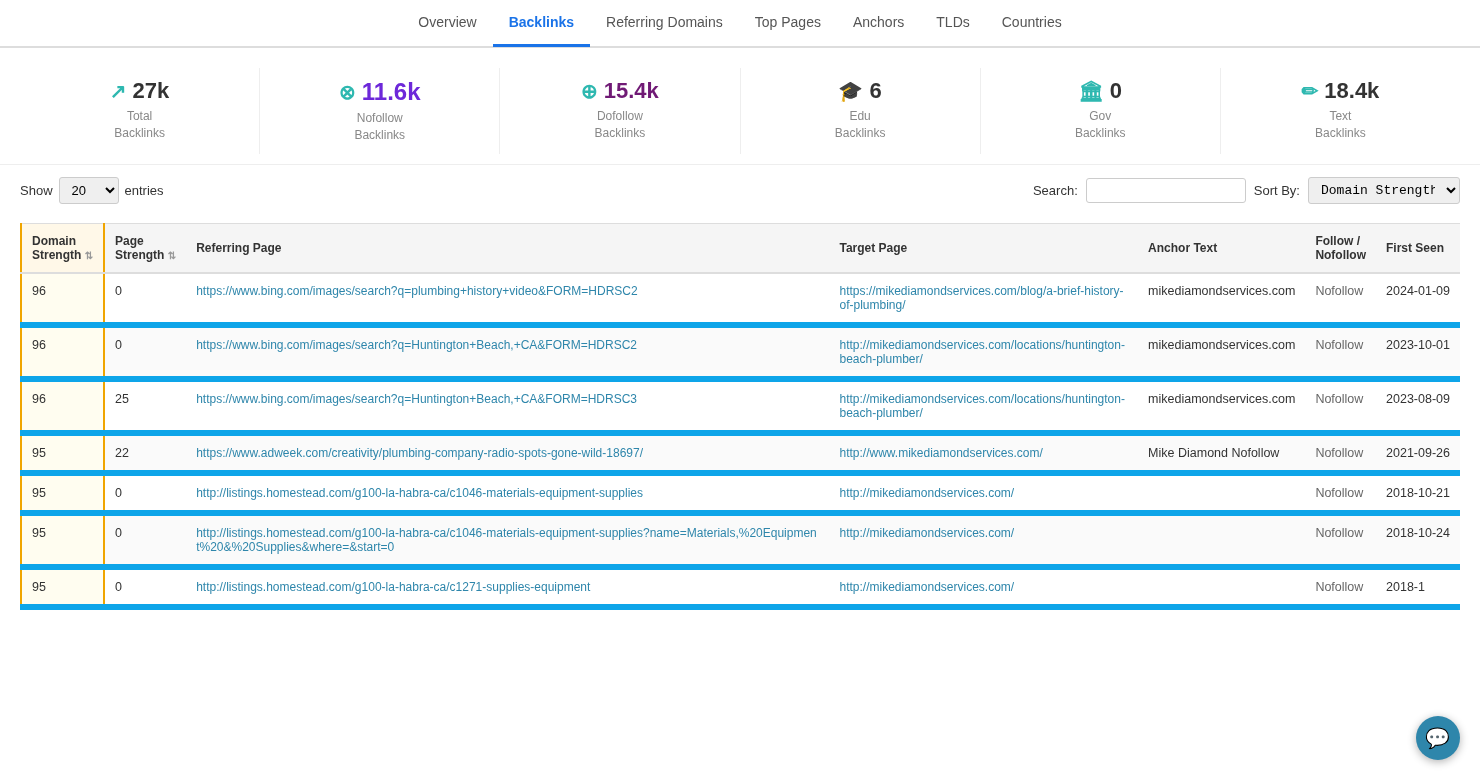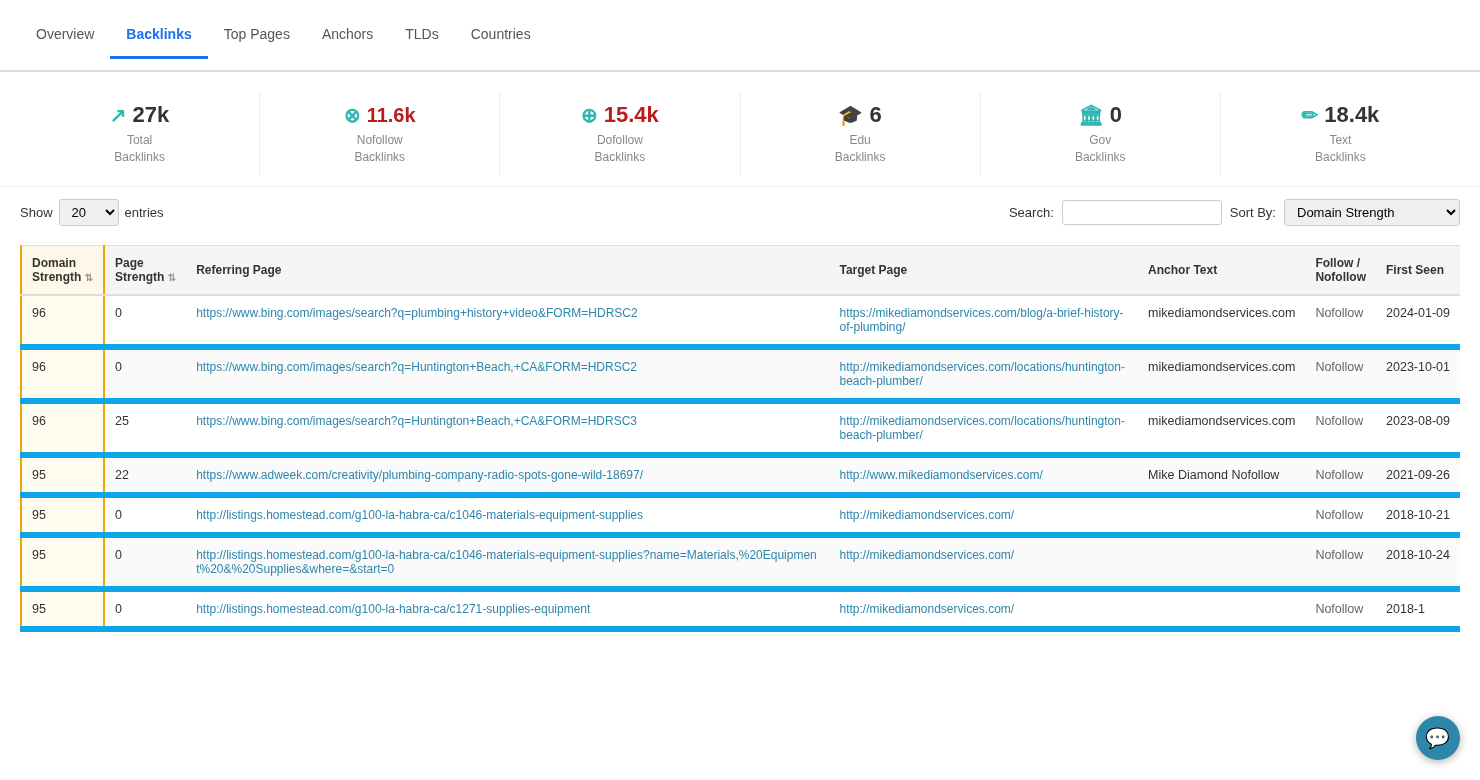--- a/index.html
+++ b/index.html
@@ -13,71 +13,72 @@
     .stat-item:last-child { border-right: none; }
     .stat-value { font-size: 22px; font-weight: bold; color: #333; display: flex; align-items: center; justify-content: center; gap: 6px; }
     .stat-label { font-size: 12px; color: #888; margin-top: 4px; line-height: 1.4; }
 
     
     .controls { display: flex; align-items: flex-end; padding: 12px 20px; justify-content: space-between; }
     .controls-left { display: flex; align-items: center; gap: 6px; }
     .controls-right { display: flex; align-items: center; gap: 8px; }
     .controls select, .controls input { border: 1px solid #ccc; border-radius: 3px; padding: 4px 8px; font-size: 13px; }
     .controls input[type="text"] { width: 160px; }
-    .sort-select { width: 176px; }
+    .sort-select { width: 152px; font-family: Liberation Mono, monospace; }
 
     
     .table-container { padding: 7px 20px; overflow-x: auto; }
     table { width: 100%; border-collapse: collapse; font-size: 12.5px; }
     thead tr { background: #f5f5f5; }
     th { padding: 10px 10px; text-align: left; font-weight: bold; font-size: 12px; color: #333; border-bottom: 2px solid #ddd; border-top: 1px solid #ddd; white-space: nowrap; }
     td { padding: 10px 10px; border-bottom: 6px solid #0ea5e9; vertical-align: top; }
     tr:nth-child(even) td { background: #fafafa; }
     tr:nth-child(odd) td { background: #fff; }
     .link { color: #2e86ab; text-decoration: none; font-size: 12px; word-break: break-all; }
     .nofollow { color: #666; }
     .date { color: #333; white-space: nowrap; }
 
     
     .chat-btn { position: fixed; bottom: 20px; right: 20px; width: 44px; height: 44px; background: #2e86ab; border-radius: 50%; display: flex; align-items: center; justify-content: center; cursor: pointer; color: white; font-size: 20px; box-shadow: 0 2px 8px rgba(0,0,0,0.3); }
   </style>
 </head>
 <body>
 
 <div>
-  <nav style="display:flex; border-bottom:2px solid #ddd; padding: 12px 20px;">
+  <nav style="display:flex; border-bottom:2px solid #ddd; padding: 0 20px; justify-content: center;">
   <a class="tab" href="#">Overview</a>
       <a class="tab active" href="#">Backlinks</a>
+      <a class="tab" href="#">Referring Domains</a>
       <a class="tab" href="#">Top Pages</a>
       <a class="tab" href="#">Anchors</a>
       <a class="tab" href="#">TLDs</a>
       <a class="tab" href="#">Countries</a>
     </nav>
 </div>
 
 <div id="stats-section">
     <div class="stats-row">
       <div class="stat-item">
     <div class="stat-value">
       <span><span style="color:#2eb8b0;font-size:20px;">↗</span></span>
       <span style="font-size:22px;font-weight:bold;color:#333;">27k</span>
     </div>
     <div class="stat-label">Total<br>Backlinks</div>
   </div>
       <div class="stat-item">
     <div class="stat-value">
       <span><span style="color:#2eb8b0;font-size:20px;">⊗</span></span>
-      <span style="font-size:20px;font-weight:bold;color:#b91c1c;">11.6k</span>
+      <span style="font-size:24px;font-weight:bold;color:#6d28d9;">11.6k</span>
     </div>
     <div class="stat-label">Nofollow<br>Backlinks</div>
   </div>
       <div class="stat-item">
     <div class="stat-value">
       <span><span style="color:#2eb8b0;font-size:20px;">⊕</span></span>
-      <span style="font-size:22px;font-weight:bold;color:#b91c1c;">15.4k</span>
+      <span style="font-size:22px;font-weight:bold;color:#701a75;">15.4k</span>
     </div>
     <div class="stat-label">Dofollow<br>Backlinks</div>
   </div>
       <div class="stat-item">
     <div class="stat-value">
       <span><span style="color:#2eb8b0;font-size:20px;">🎓</span></span>
       <span style="font-size:22px;font-weight:bold;color:#333;">6</span>
     </div>
     <div class="stat-label">Edu<br>Backlinks</div>
   </div>

